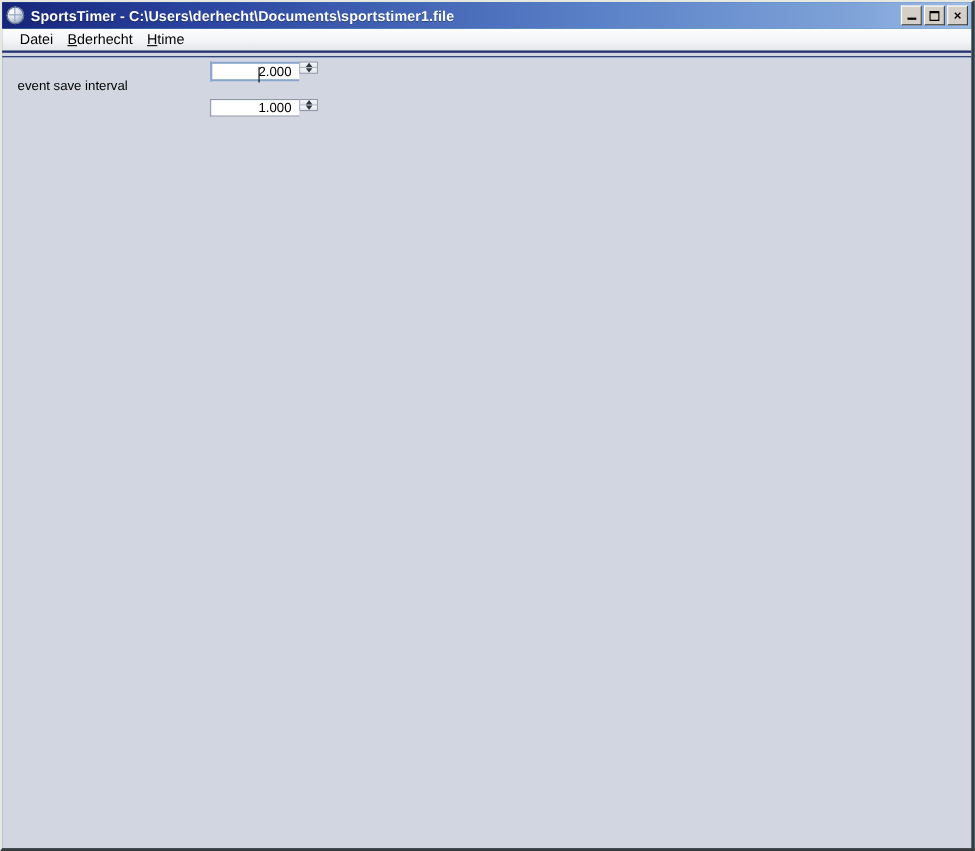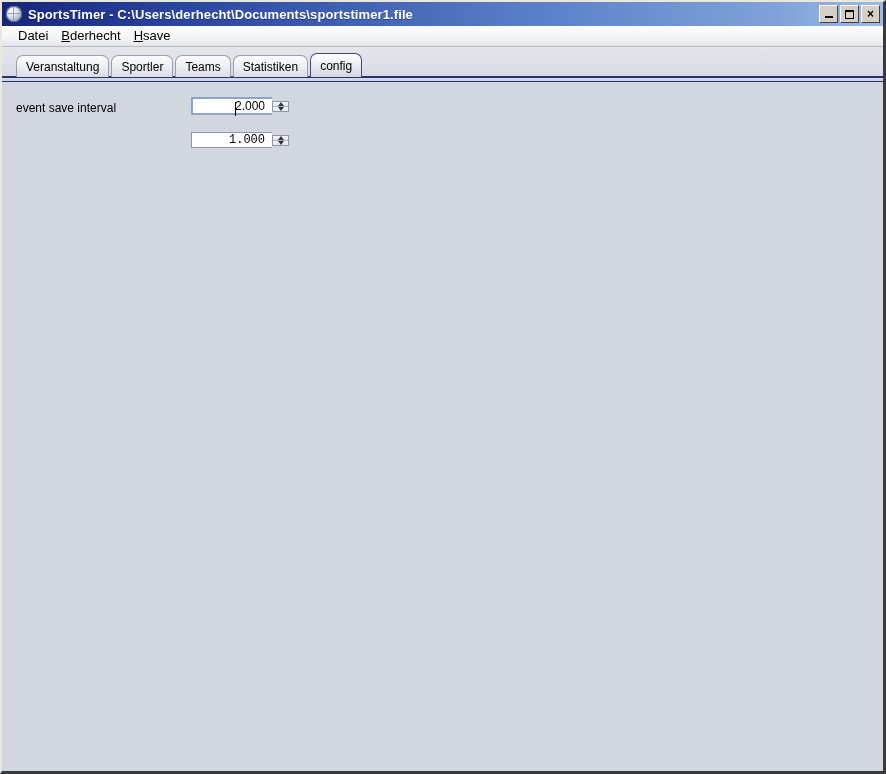--- a/index.html
+++ b/index.html
@@ -210,21 +210,21 @@
   }
   .form-label {
     font-size: 12px;
     color: #000000;
     white-space: nowrap;
     line-height: 14px;
   }
   .spinner {
     position: absolute;
     display: flex;
-    align-items: center;
+    align-items: flex-start;
     height: 40px;
     width: 98px;
     box-sizing: border-box;
   }
   .spinner-field {
     flex: 1 1 auto;
     background: #ffffff;
     border: 1px solid #8e97a8;
     border-right: none;
     box-sizing: border-box;
@@ -302,43 +302,24 @@
   </div>
 
   <div class="menubar">
     <div class="menu-item">
       <span>Datei</span>
     </div>
     <div class="menu-item">
       <u>B</u><span>derhecht</span>
     </div>
     <div class="menu-item">
-      <u>H</u><span>save</span>
+      <u>H</u><span>time</span>
     </div>
   </div>
 
-  <div class="tabstrip-area">
-    <div class="tabstrip">
-      <div class="tab">
-        <span>Veranstaltung</span>
-      </div>
-      <div class="tab">
-        <span>Sportler</span>
-      </div>
-      <div class="tab">
-        <span>Teams</span>
-      </div>
-      <div class="tab">
-        <span>Statistiken</span>
-      </div>
-      <div class="tab selected">
-        <span>config</span>
-      </div>
-    </div>
-  </div>
   <div class="tab-underline"></div>
 
   <div class="content">
 
     <div class="form-row">
       <div class="form-label">event save interval</div>
     </div>
 
 
     <div class="spinner focused" style="left:189px; top:4px;">
@@ -349,21 +330,21 @@
       <div class="spinner-buttons">
         <div class="spin-btn up">
           <div class="arrow-up"></div>
         </div>
         <div class="spin-btn down">
           <div class="arrow-down"></div>
         </div>
       </div>
     </div>
 
-    <div class="spinner" style="left:189px; top:38px;font-family:Liberation Mono, monospace;">
+    <div class="spinner" style="left:189px; top:38px;">
       <div class="spinner-field">
         <span>1.000</span>
       </div>
       <div class="spinner-buttons">
         <div class="spin-btn up">
           <div class="arrow-up"></div>
         </div>
         <div class="spin-btn down">
           <div class="arrow-down"></div>
         </div>

